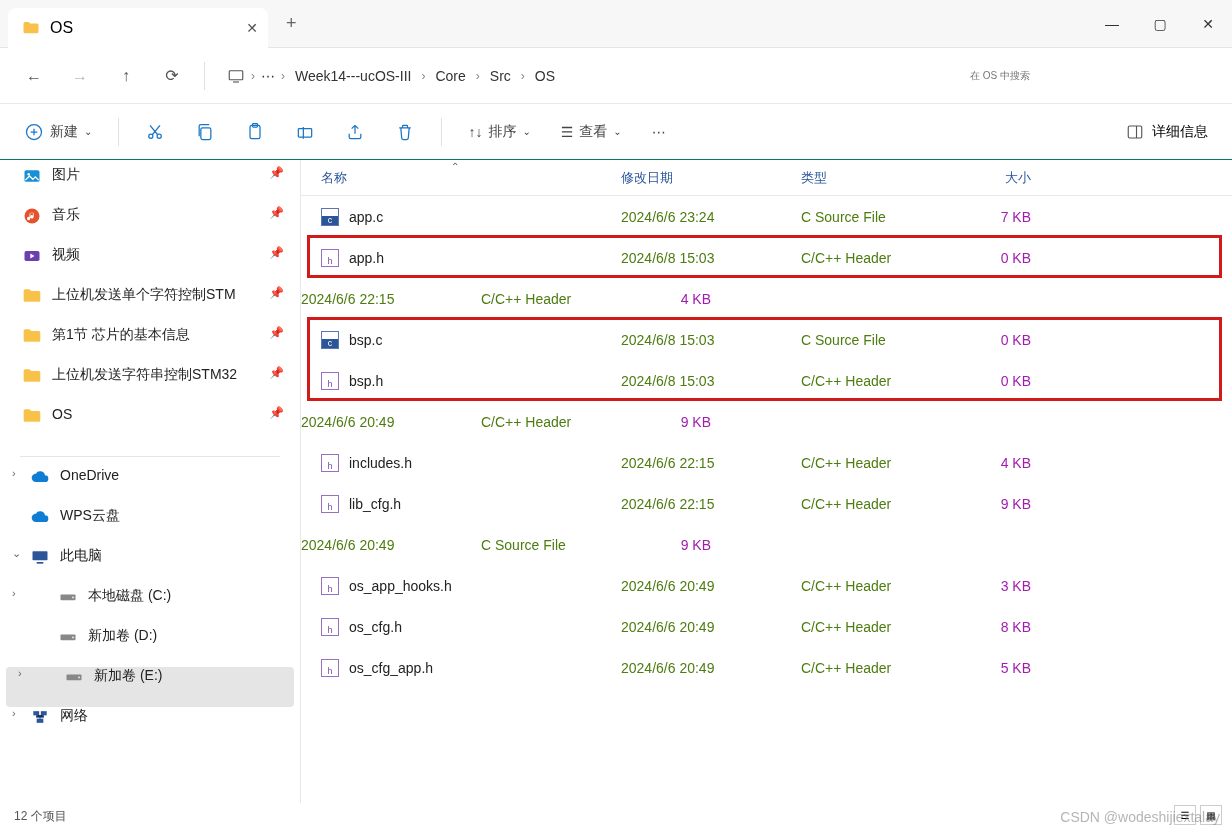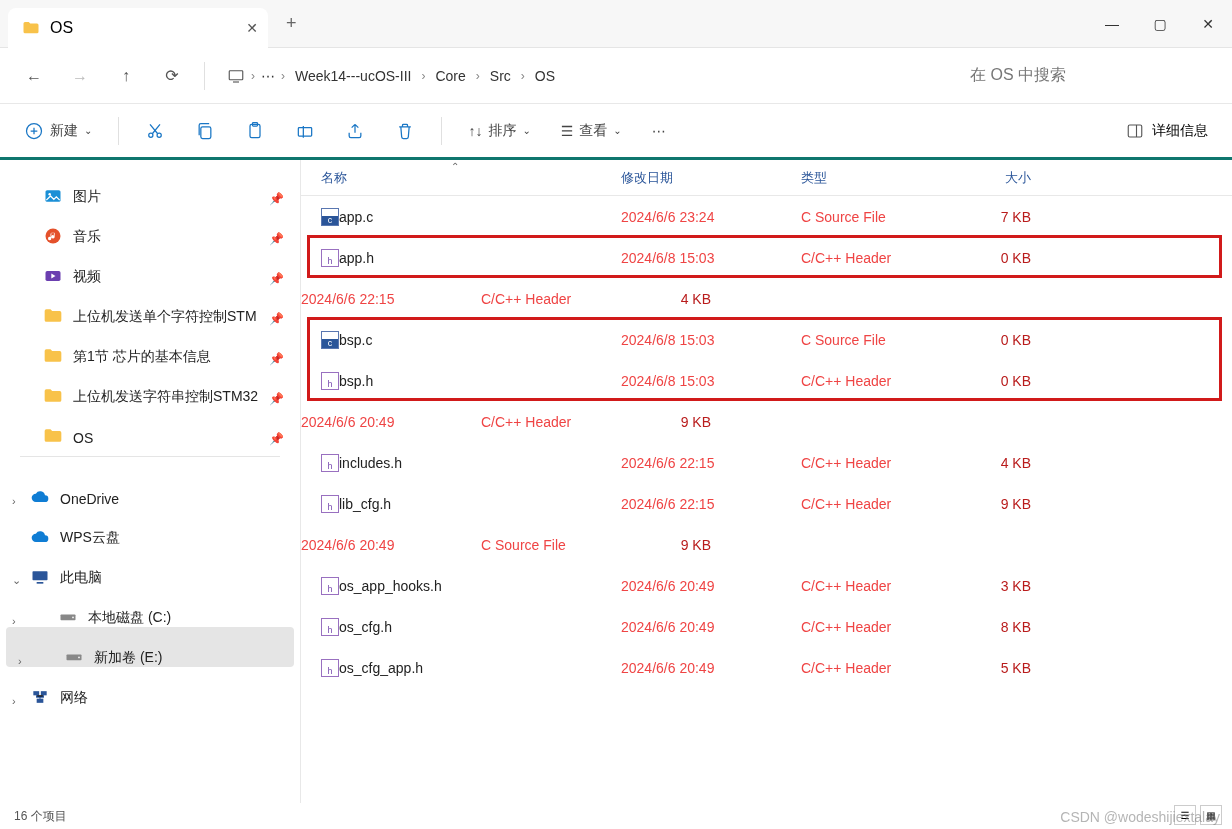--- a/index.html
+++ b/index.html
@@ -13,53 +13,53 @@
 .win-controls { margin-left: auto; display: flex; }
 .win-btn { width: 48px; height: 44px; display: flex; align-items: center; justify-content: center; font-size: 14px; color: #333; }
 
 .navbar { height: 56px; display: flex; align-items: center; padding: 0 14px; gap: 6px; border-bottom: 1px solid #e8e8e8; }
 .nav-btn { width: 40px; height: 40px; display: flex; align-items: center; justify-content: center; color: #555; border-radius: 4px; }
 .nav-btn.disabled { color: #bbb; }
 .nav-sep { width: 1px; height: 28px; background: #e0e0e0; margin: 0 6px; }
 .breadcrumb { flex: 1; display: flex; align-items: center; gap: 6px; font-size: 14px; color: #333; padding: 0 10px; }
 .bc-seg { padding: 4px 4px; }
 .bc-sep { color: #888; font-size: 12px; }
-.search { width: 260px; font-size: 16px; color: #777; padding: 8px 12px; }
-
-.toolbar { height: 56px; display: flex; align-items: center; padding: 0 14px; gap: 10px; border-bottom: 3px solid #0f766e; }
+.search { width: 260px; font-size: 10px; color: #777; padding: 8px 12px; }
+
+.toolbar { height: 56px; display: flex; align-items: center; padding: 0 14px; gap: 10px; border-bottom: 1px solid #0f766e; }
 .tb-btn { display: flex; align-items: center; gap: 6px; padding: 6px 10px; color: #444; font-size: 14px; border-radius: 4px; }
 .tb-icon { width: 20px; height: 20px; color: #1976c5; }
 .tb-sep { width: 1px; height: 28px; background: #e0e0e0; margin: 0 6px; }
 .detail-info { margin-left: auto; display: flex; align-items: center; gap: 8px; padding-right: 10px; font-size: 14px; }
 
 .content { display: flex; height: calc(100% - 160px - 26px); }
 .sidebar { width: 300px; padding: 6px 0; overflow-y: auto; }
-.side-item { display: flex; align-items: flex-end; height: 40px; padding: 0 18px 0 43px; font-size: 14px; color: #222; position: relative; }
+.side-item { display: flex; align-items: flex-start; height: 40px; padding: 0 18px 0 22px; font-size: 14px; color: #222; position: relative; }
 .side-item.selected { background: #e5e5e5; border-radius: 4px; margin: 0 6px; padding-left: 32px; }
 .side-item .pin { position: absolute; right: 16px; font-size: 12px; color: #666; }
 .side-item .icon { width: 20px; height: 20px; margin-right: 10px; flex-shrink: 0; }
 .side-sep { height: 1px; background: #e5e5e5; margin: 10px 20px; }
 .side-expand { position: absolute; left: 12px; font-size: 11px; color: #666; }
 .side-sub { padding-left: 64px; }
 .side-tree .side-item { padding-left: 30px; }
 .side-tree .side-sub { padding-left: 58px; }
 
 .filelist { flex: 1; border-left: 1px solid #e8e8e8; }
 .fl-header { display: flex; height: 36px; align-items: center; border-bottom: 1px solid #e8e8e8; font-size: 13px; color: #2a5599; }
 .col-name { width: 320px; padding-left: 20px; position: relative; }
 .col-date { width: 180px; }
 .col-type { width: 150px; }
 .col-size { width: 100px; text-align: right; padding-right: 20px; }
 .sort-arrow { position: absolute; left: 150px; top: -8px; font-size: 10px; color: #666; }
 
 .fl-row { display: flex; height: 41px; align-items: center; font-size: 14px; color: #444; position: relative; }
-.fl-row .col-name { display: flex; align-items: center; gap: 0; padding-left: 20px; color: #222; }
+.fl-row .col-name { display: flex; align-items: center; gap: 10px; padding-left: 20px; color: #222; }
 .fl-row .file-icon { width: 18px; height: 18px; flex-shrink: 0; }
-.fl-row .col-date, .fl-row .col-type { color: #ef4444; }
-.fl-row .col-size { color: #b91c1c; }
+.fl-row .col-date, .fl-row .col-type { color: #4d7c0f; }
+.fl-row .col-size { color: #a21caf; }
 
 .highlight-box { position: absolute; border: 3px solid #d11a1a; pointer-events: none; z-index: 5; }
 
 .statusbar { position: absolute; bottom: 0; left: 0; right: 0; height: 26px; display: flex; align-items: center; padding: 0 14px; font-size: 12px; color: #555; }
 .watermark { position: absolute; bottom: 4px; right: 12px; font-size: 14px; color: rgba(120,120,120,0.55); z-index: 10; }
 .view-icons { position: absolute; right: 10px; bottom: 4px; display: flex; gap: 4px; }
 .view-ic { width: 22px; height: 20px; border: 1px solid #ccc; display:flex; align-items:center; justify-content:center; font-size:10px; }
 
 
 .folder-svg { fill: #f8c24a; }
@@ -259,20 +259,27 @@
           <span>此电脑</span>
         </div>
         <div class="side-item side-sub">
           <span class="side-expand">›</span>
           <svg class="icon" viewBox="0 0 24 24">
             <rect x="3" y="9" width="18" height="7" rx="1" fill="#888"></rect>
             <circle cx="18" cy="12.5" r="1" fill="#fff"></circle>
           </svg>
           <span>本地磁盘 (C:)</span>
         </div>
+        <div class="side-item side-sub">
+          <svg class="icon" viewBox="0 0 24 24">
+            <rect x="3" y="9" width="18" height="7" rx="1" fill="#888"></rect>
+            <circle cx="18" cy="12.5" r="1" fill="#fff"></circle>
+          </svg>
+          <span>新加卷 (D:)</span>
+        </div>
         <div class="side-item side-sub selected">
           <span class="side-expand">›</span>
           <svg class="icon" viewBox="0 0 24 24">
             <rect x="3" y="9" width="18" height="7" rx="1" fill="#888"></rect>
             <circle cx="18" cy="12.5" r="1" fill="#fff"></circle>
           </svg>
           <span>新加卷 (E:)</span>
         </div>
         <div class="side-item">
           <span class="side-expand">›</span>
@@ -390,19 +397,19 @@
           <div class="col-type">C/C++ Header</div>
           <div class="col-size">5 KB</div>
         </div>
         <div class="highlight-box" style="left: 6px; right: 10px; top: 39px; height: 43px;"></div>
         <div class="highlight-box" style="left: 6px; right: 10px; top: 121px; height: 84px;"></div>
       </div>
   </div>
 </div>
 
 <div class="statusbar">
-  <span>16 个项目</span>
+  <span>12 个项目</span>
 </div>
 <div class="view-icons">
   <div class="view-ic">☰</div>
   <div class="view-ic">▦</div>
 </div>
 <div class="watermark">CSDN @wodeshijiextalay</div>
 
 </body></html>

